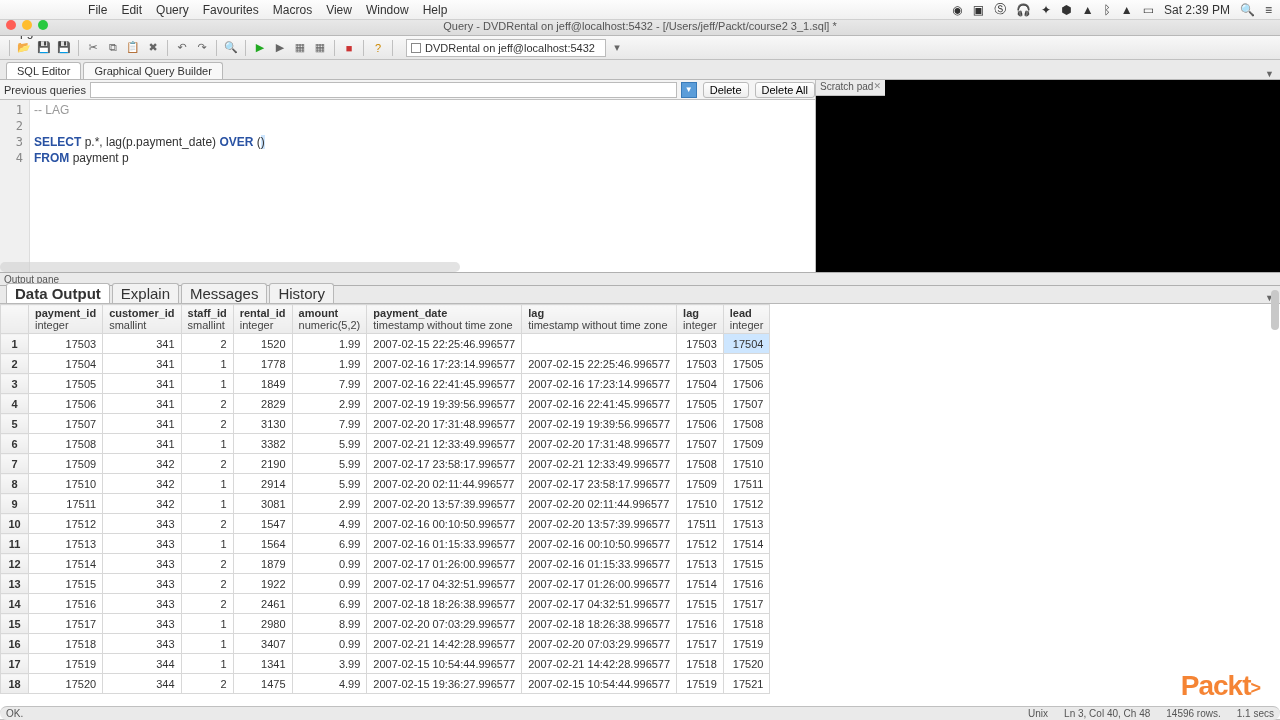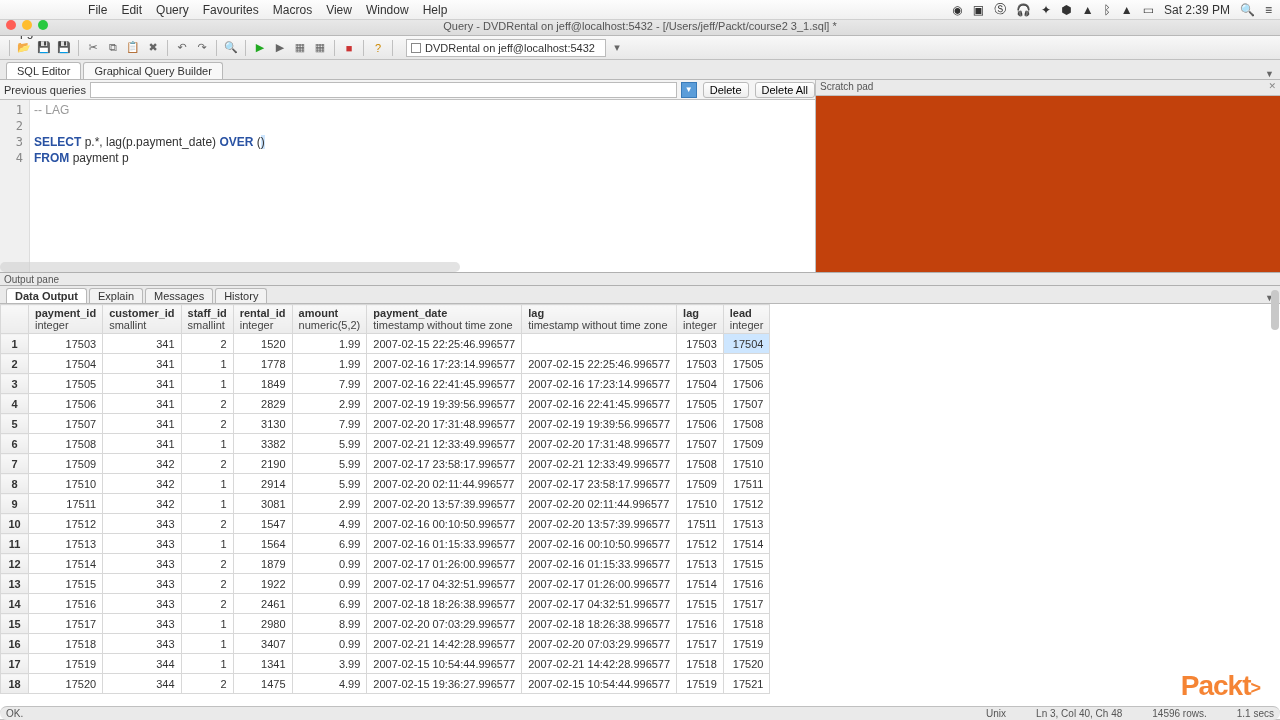--- a/index.html
+++ b/index.html
@@ -41,44 +41,44 @@
 .prev-queries input { flex: 1; height: 16px; border: 1px solid #bbb; background: #fff; font-size: 11px; padding: 0 2px; }
 .prev-queries .dd { width: 16px; height: 16px; background: #5b9dd9; border: 1px solid #3a7bb8; color: #fff; font-size: 8px; display: flex; align-items: center; justify-content: center; }
 .prev-queries button { font-size: 11px; padding: 1px 6px; border: 1px solid #bbb; background: linear-gradient(#fff,#eee); border-radius: 3px; margin-left: 2px; }
 
 .code-area { flex: 1; display: flex; background: #fff; overflow: hidden; position: relative; }
 .gutter { width: 30px; background: #f0f0f0; border-right: 1px solid #ddd; text-align: right; padding: 2px 6px 0 0; font-family: Menlo, monospace; font-size: 12px; color: #888; line-height: 16px; }
 .code { flex: 1; padding: 2px 4px; font-family: Menlo, monospace; font-size: 12px; line-height: 16px; white-space: pre; }
 .code .cm { color: #999; } .code .kw { color: #2952a3; font-weight: bold; } .code .hl { background: #cde6ff; }
 .hscroll { position: absolute; bottom: 0; left: 0; width: 460px; height: 10px; background: #d0d0d0; border-radius: 5px; opacity: 0.6; }
 
-.scratch { flex: 1; background: #c2410c; display: flex; flex-direction: column; }
+.scratch { flex: 1; background: #000000; display: flex; flex-direction: row; }
 .scratch .sh { height: 16px; background: #eaeaea; border-bottom: 1px solid #c0c0c0; padding: 1px 4px; font-size: 10px; color: #555; display: flex; justify-content: space-between; }
 .scratch .sh .x { font-size: 9px; color: #888; }
 
 
 .output-label { height: 14px; background: #eaeaea; border-top: 1px solid #b0b0b0; border-bottom: 1px solid #b0b0b0; padding: 0 4px; font-size: 10px; color: #555; display: flex; align-items: center; }
 .output-tabs { height: 18px; display: flex; align-items: flex-end; padding-left: 6px; background: #eaeaea; border-bottom: 1px solid #b8b8b8; }
-.output-tabs .tab { padding: 1px 8px; border: 1px solid #b8b8b8; border-bottom: none; background: #f2f2f2; margin-right: 2px; font-size: 11px; border-radius: 3px 3px 0 0; }
+.output-tabs .tab { padding: 1px 8px; border: 1px solid #b8b8b8; border-bottom: none; background: #f2f2f2; margin-right: 2px; font-size: 15px; border-radius: 3px 3px 0 0; }
 .output-tabs .tab.active { background: #fff; font-weight: bold; }
 .output-tabs .tri { margin-left: auto; margin-right: 6px; font-size: 9px; color: #666; }
 
 
 .grid-wrap { height: 416px; overflow: auto; background: #fff; border-bottom: 1px solid #c0c0c0; position: relative; }
 .grid { border-collapse: collapse; font-size: 11px; }
 .grid th, .grid td { border: 1px solid #d8d8d8; padding: 2px 6px; text-align: right; height: 20px; }
 .grid th { background: linear-gradient(#f8f8f8,#ececec); font-weight: bold; color: #333; position: sticky; top: 0; text-align: left; line-height: 12px; }
 .grid th .sub { display: block; font-weight: normal; color: #444; }
 .grid .rowhdr { background: linear-gradient(#f8f8f8,#ececec); font-weight: bold; text-align: center; width: 28px; position: sticky; left: 0; }
 .grid td.sel { background: #cde6ff; }
 .grid td.txt { text-align: left; }
 
 
 .status { position: absolute; bottom: 0; left: 0; right: 0; height: 14px; background: #eaeaea; border-top: 1px solid #c0c0c0; display: flex; align-items: center; padding: 0 6px; font-size: 10px; color: #555; gap: 20px; border-radius: 7px; }
-.status .r { margin-left: auto; display: flex; gap: 30px; }
+.status .r { margin-left: auto; display: flex; gap: 16px; }
 
 
 .wm { position: absolute; right: 20px; bottom: 18px; font-family: Georgia, serif; font-size: 28px; font-weight: bold; color: #f58434; letter-spacing: -1px; }
 .wm .gt { font-size: 18px; vertical-align: middle; }
 
 
 .vsb { position: absolute; right: 1px; top: 290px; width: 8px; height: 40px; background: #c8c8c8; border-radius: 4px; }
 </style>
 </head>
 <body>

